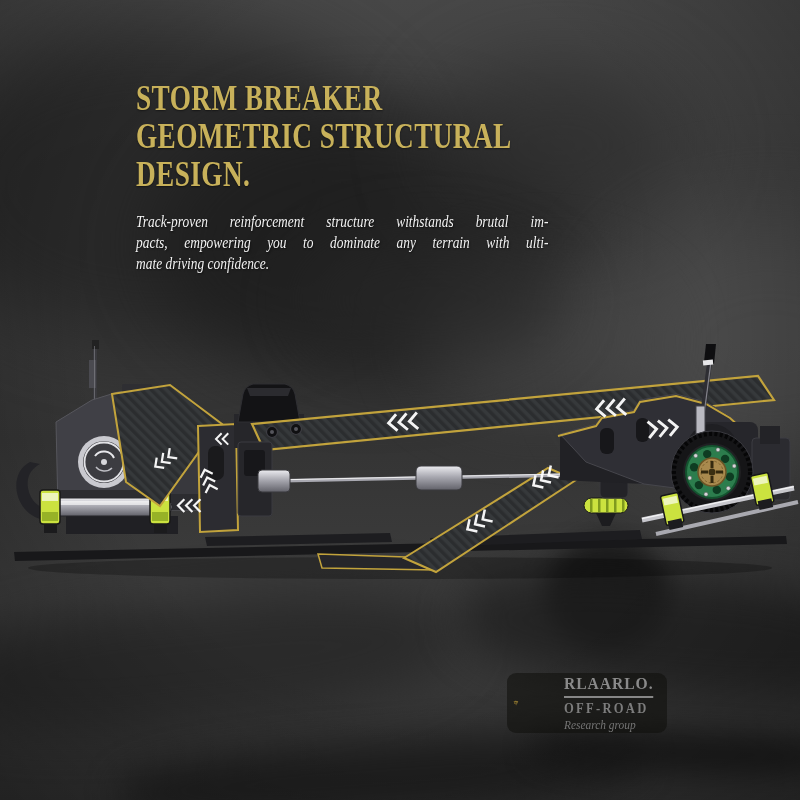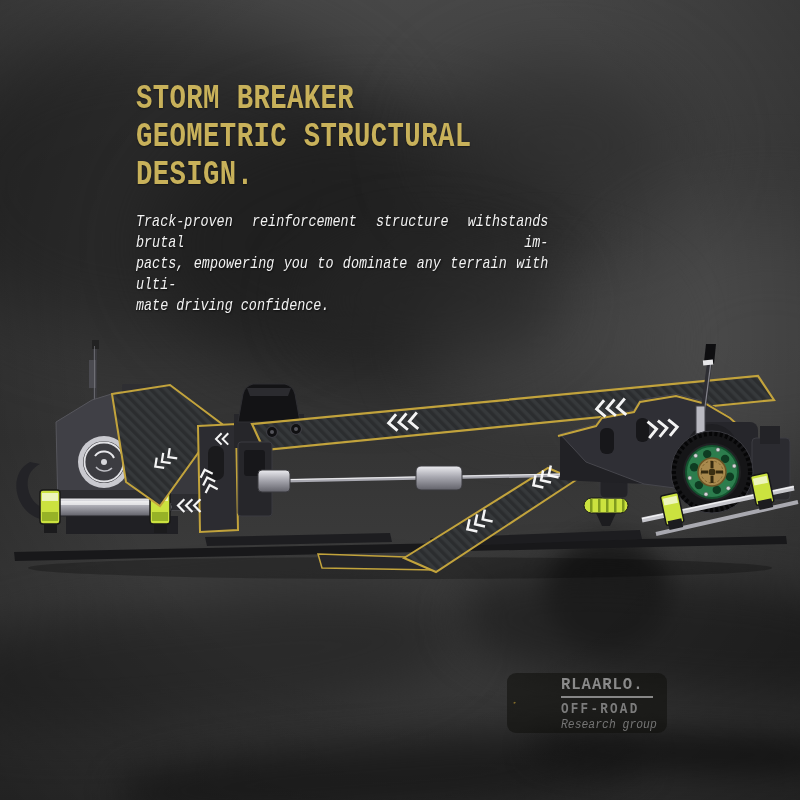--- a/index.html
+++ b/index.html
@@ -1,17 +1,17 @@
 <!DOCTYPE html>
 <html><head>
 <meta charset="utf-8">
 <style>
   html,body{margin:0;padding:0;background:#222;}
   .stage{position:relative;width:800px;height:800px;overflow:hidden;
-         font-family:Liberation Mono, monospace;
+         font-family:Liberation Serif, serif;
          background:linear-gradient(180deg,#474747 0%,#3a3a3a 30%,#343434 55%,#3d3d3d 75%,#303030 100%);}
   
   .blob{position:absolute;border-radius:50%;}
   .b1{left:-80px;top:30px;width:480px;height:310px;background:#252525;filter:blur(40px);opacity:.85;}
   .b2{left:150px;top:110px;width:430px;height:270px;background:#1e1e1e;filter:blur(34px);opacity:.8;}
   .b3{left:430px;top:60px;width:260px;height:170px;background:#2d2d2d;filter:blur(40px);opacity:.7;}
   .b4{left:600px;top:210px;width:340px;height:270px;background:#4f4f4f;filter:blur(45px);opacity:.75;}
   .b5{left:420px;top:265px;width:240px;height:150px;background:#484848;filter:blur(34px);opacity:.6;}
   .b6{left:300px;top:235px;width:260px;height:130px;background:#262626;filter:blur(30px);opacity:.6;}
   .b7{left:545px;top:538px;width:125px;height:112px;background:#141414;filter:blur(12px);opacity:.85;}

